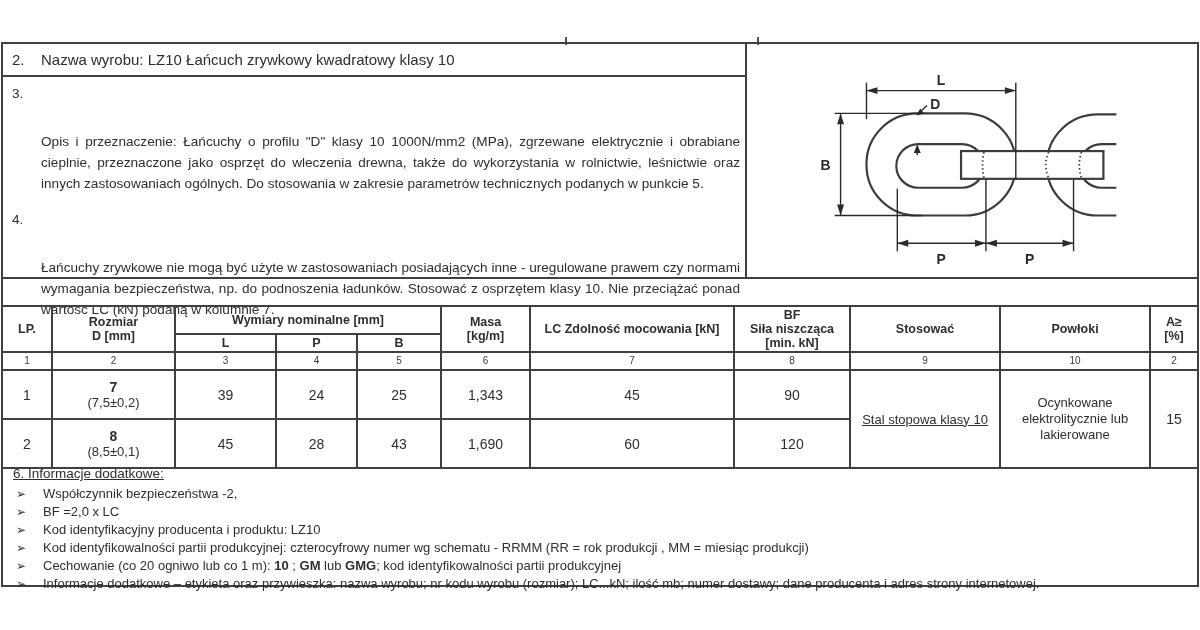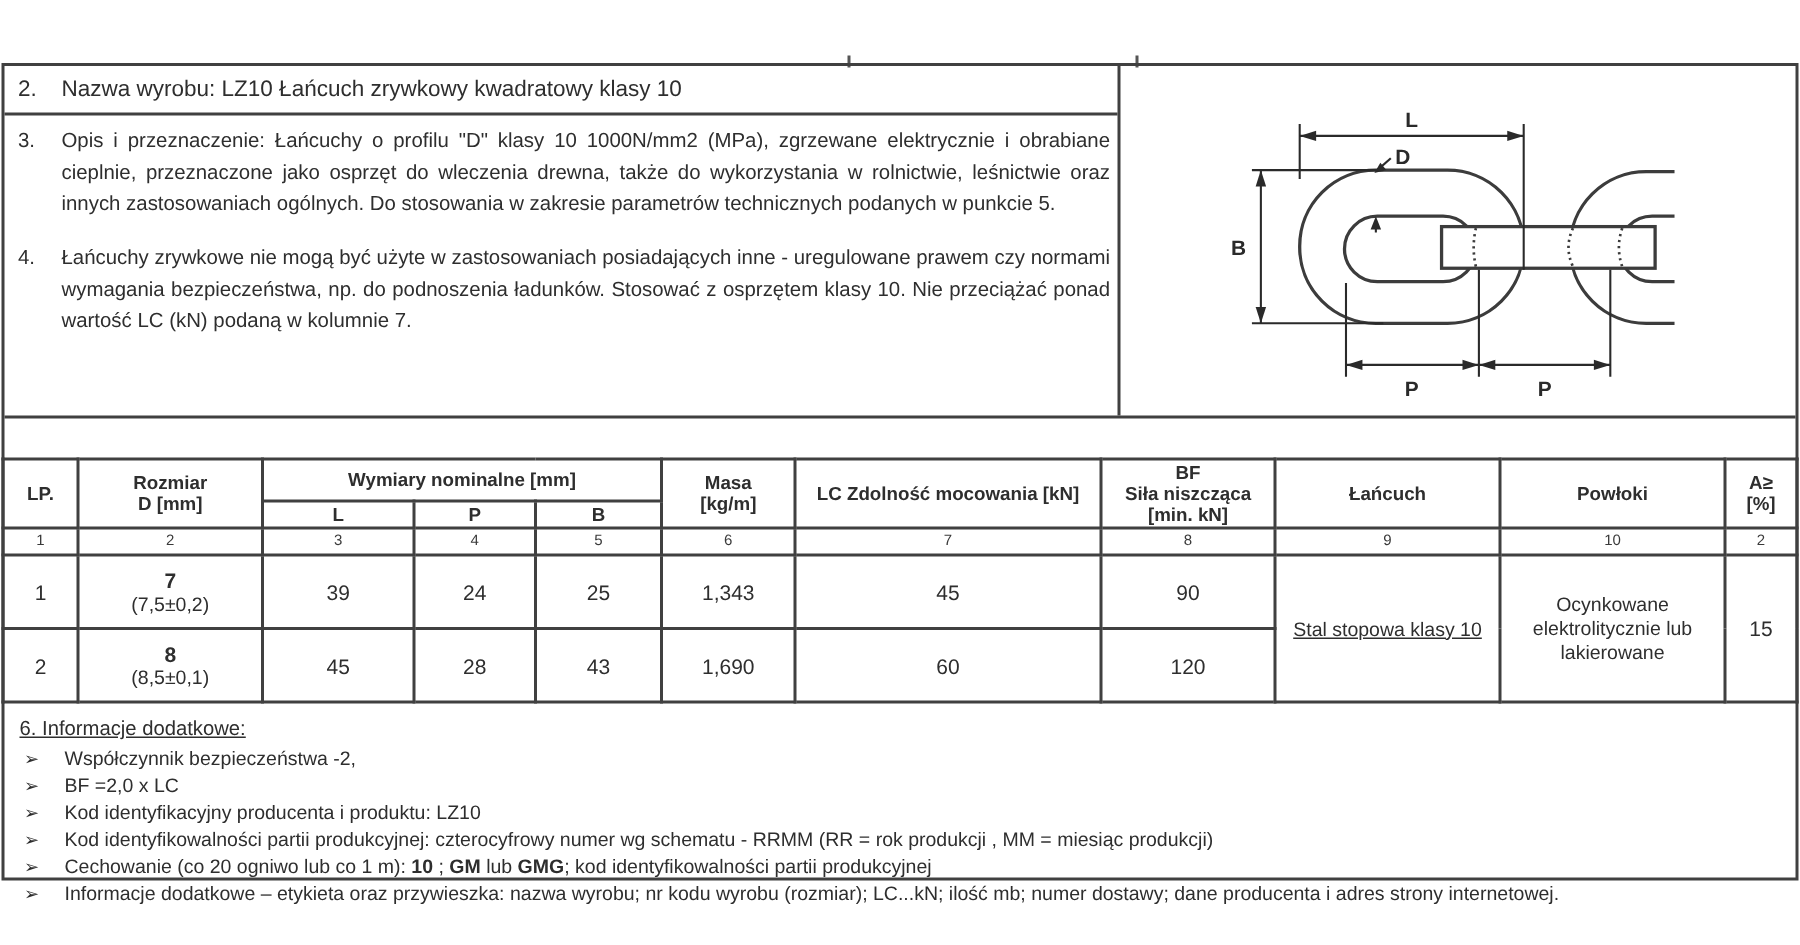--- a/index.html
+++ b/index.html
@@ -18,21 +18,21 @@
   
   .upper { position:absolute; left:0; top:0; width:1194px; height:233px;
            border-bottom:2px solid #404040; display:flex; }
   .upper-left { width:744px; border-right:2px solid #404040; box-sizing:border-box; }
   .title-row { height:33px; border-bottom:2px solid #404040; box-sizing:border-box;
                display:flex; align-items:center; font-size:15px; }
   .num-col { width:38px; padding-left:9px; box-sizing:border-box; flex:none; }
   .title-bold { font-weight:normal; }
   .para { display:flex; font-size:13.6px; line-height:21px; margin-top:6px; padding-right:5px; }
   .para-2 { margin-top:15px; }
-  .para-text { flex:1; text-align:justify; }
+  .para-text { flex:1; text-align:justify;margin-top:48px; }
   .upper-right { flex:1; position:relative; overflow:hidden; }
   .upper-right svg { position:absolute; left:0; top:0; }
 
   
   .params-row { position:absolute; top:235px; left:0; width:100%; height:26px;
                 display:flex; align-items:center; padding-left:8px; box-sizing:border-box;
                 font-size:13.5px; }
   table.spec {
     position:absolute; top:261px; left:-2px; width:1198px;
     border-collapse:collapse; table-layout:fixed;
@@ -44,21 +44,21 @@
   th.h { font-size:12.5px; font-weight:bold; line-height:14px; }
   td.cn { font-size:10px; height:14px; line-height:12px; color:#3a3a3a; }
   td.v { font-size:14px; height:45px; }
   .dsize { font-weight:bold; font-size:14px; line-height:16px; }
   .dtol { font-size:13px; line-height:16px; }
   .underl { text-decoration:underline; }
   td.mat { font-size:13px;margin-left:26px; }
   td.pow { font-size:13px; line-height:16px; padding:0 14px; }
 
   
-  .info { position:absolute; top:427px; left:0; width:100%; box-sizing:border-box;
+  .info { position:absolute; top:415px; left:0; width:100%; box-sizing:border-box;
           padding:7px 10px 0 10px; }
   .info-title { font-size:13.5px; text-decoration:underline; margin-bottom:4px; }
   .info-item { display:flex; font-size:13px; line-height:18px; }
   .bullet { width:30px; padding-left:3px; box-sizing:border-box; flex:none;
             font-size:12px; }
   .info-text b { font-weight:bold; }
 
   
   .link { fill:none; stroke:#3c3c3c; stroke-width:2.2; }
   .bar  { fill:#ffffff; stroke:#3c3c3c; stroke-width:2.2; }
@@ -158,21 +158,21 @@
       <th class="h" rowspan="2">
         <div>Masa</div>
         <div>[kg/m]</div>
       </th>
       <th class="h" rowspan="2">LC Zdolność mocowania [kN]</th>
       <th class="h" rowspan="2">
         <div>BF</div>
         <div>Siła niszcząca</div>
         <div>[min. kN]</div>
       </th>
-      <th class="h" rowspan="2">Łańcuch</th>
+      <th class="h" rowspan="2">Stosować</th>
       <th class="h" rowspan="2">Powłoki</th>
       <th class="h" rowspan="2">
         <div>A≥</div>
         <div>[%]</div>
       </th>
     </tr>
     <tr style="height:16px">
       <th class="h">L</th>
       <th class="h">P</th>
       <th class="h">B</th>

